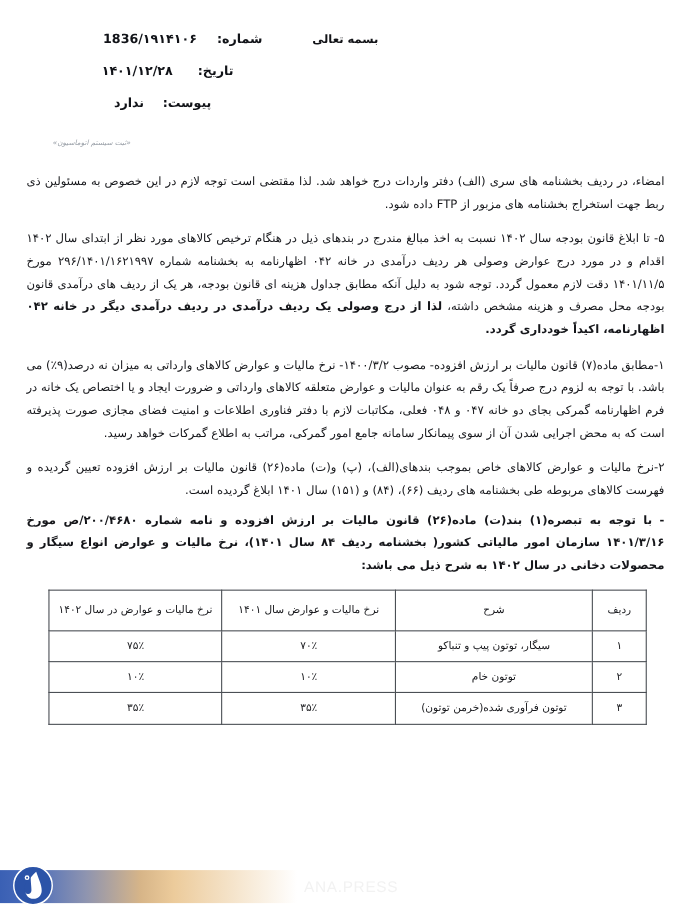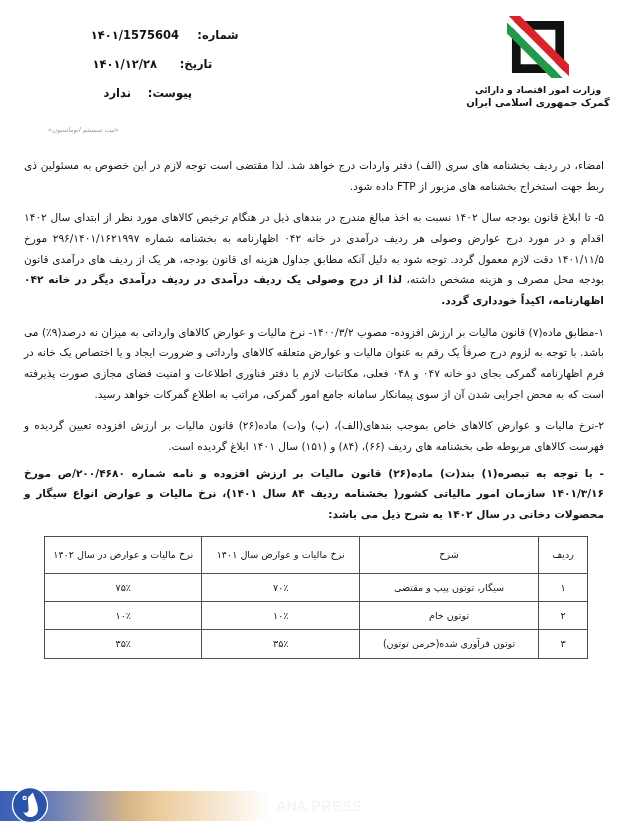--- a/index.html
+++ b/index.html
@@ -201,50 +201,27 @@
     height: 40px;
   }
 </style>
 </head>
 <body>
 
 <div class="page">
 
   <div class="header">
 
-    <div class="logo-block">
-      <svg class="logo-mark" viewBox="0 0 100 100" aria-hidden="true">
-
-        <defs>
-          <clipPath id="frameclip">
-            <path d="M8,8 H92 V92 H8 Z M22,22 V78 H78 V22 Z" fill-rule="evenodd"></path>
-          </clipPath>
-        </defs>
-
-        <path d="M8,8 H92 V92 H8 Z M22,22 V78 H78 V22 Z" fill="#111111" fill-rule="evenodd"></path>
-
-        <g transform="rotate(-45 50 50)">
-          <rect x="30" y="-20" width="13" height="140" fill="#1f9b4b"></rect>
-          <rect x="43" y="-20" width="9" height="140" fill="#ffffff"></rect>
-          <rect x="52" y="-20" width="13" height="140" fill="#d8232a"></rect>
-        </g>
-
-        <g transform="rotate(-45 50 50)" opacity="0">
-          <rect x="0" y="0" width="1" height="1" fill="none"></rect>
-        </g>
-      </svg>
-      <div class="org-line l1">وزارت امور اقتصاد و دارائی</div>
-      <div class="org-line l2">گمرک جمهوری اسلامی ایران</div>
-    </div>
-
+
+    <div class="bismillah">بسمه تعالی</div>
 
     <div class="meta-block">
       <div class="meta-row r-number">
         <span class="mlabel">شماره:</span>
-        <span class="mvalue">۱۴۰۱/1575604</span>
+        <span class="mvalue">1836/۱۹۱۴۱۰۶</span>
       </div>
       <div class="meta-row r-date">
         <span class="mlabel">تاریخ:</span>
         <span class="mvalue">۱۴۰۱/۱۲/۲۸</span>
       </div>
       <div class="meta-row r-attach">
         <span class="mlabel">پیوست:</span>
         <span class="mvalue">ندارد</span>
       </div>
     </div>
@@ -286,21 +263,21 @@
           <tr>
             <th>ردیف</th>
             <th>شرح</th>
             <th>نرخ مالیات و عوارض سال ۱۴۰۱</th>
             <th>نرخ مالیات و عوارض در سال ۱۴۰۲</th>
           </tr>
         </thead>
         <tbody>
           <tr>
             <td>۱</td>
-            <td class="desc">سیگار، توتون پیپ و مقتضی</td>
+            <td class="desc">سیگار، توتون پیپ و تنباکو</td>
             <td>۷۰٪</td>
             <td>۷۵٪</td>
           </tr>
           <tr>
             <td>۲</td>
             <td class="desc">توتون خام</td>
             <td>۱۰٪</td>
             <td>۱۰٪</td>
           </tr>
           <tr>

